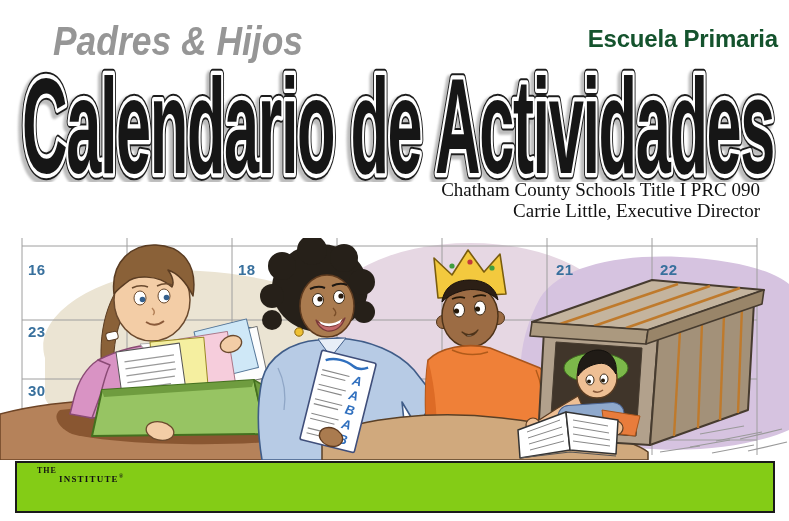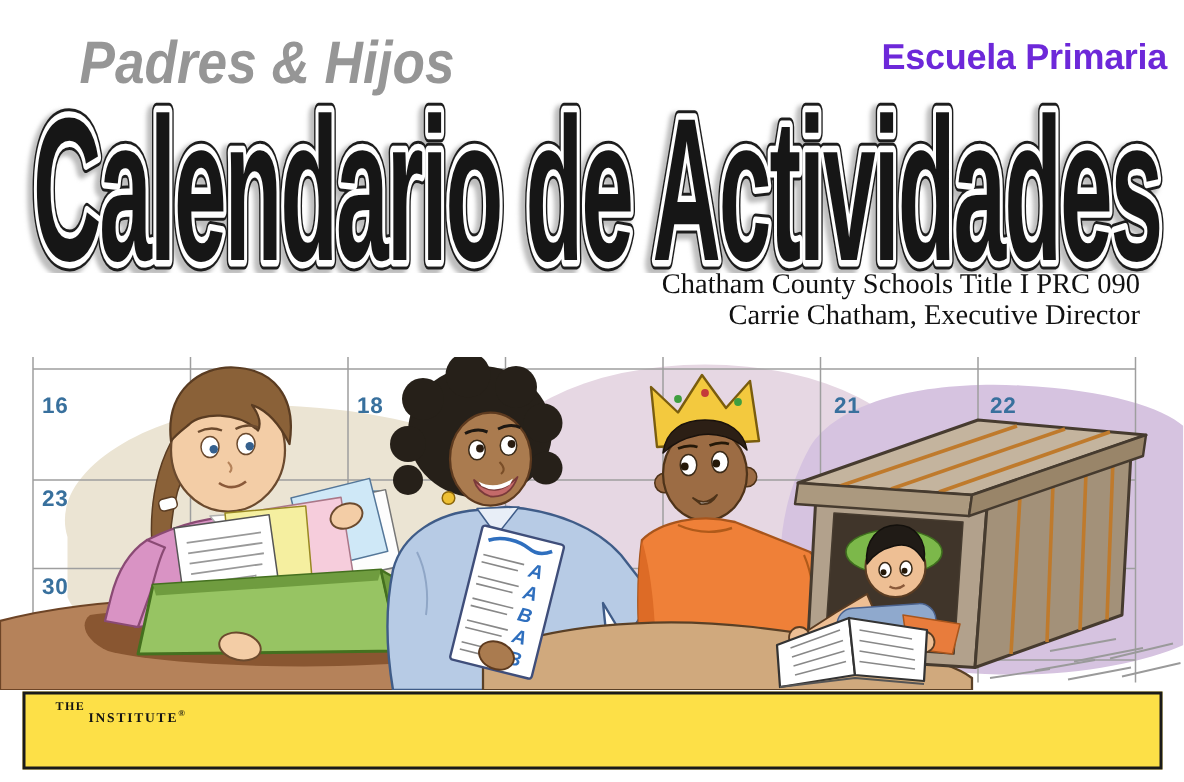--- a/index.html
+++ b/index.html
@@ -1,24 +1,24 @@
 <!DOCTYPE html>
 <html><head>
 <meta charset="utf-8">
 <style>
   html,body{margin:0;padding:0;background:#fff;}
   body{width:789px;height:521px;position:relative;overflow:hidden;
        font-family:"Liberation Sans",sans-serif;}
   .abs{position:absolute;}
-  #escuela{right:11px;top:25px;font-size:24px;font-weight:bold;color:#6d28d9;
+  #escuela{right:11px;top:25px;font-size:24px;font-weight:bold;color:#14532d;
            letter-spacing:-0.2px;}
   #credits{right:29px;top:179px;text-align:right;
            font-family:"Liberation Serif",serif;font-size:19px;color:#111;
            line-height:21px;}
-  #logo-bar{left:15px;top:461px;width:760px;height:52px;background:#fde047;
+  #logo-bar{left:15px;top:461px;width:760px;height:52px;background:#84cc16;
             border:2px solid #1a1a1a;box-sizing:border-box;}
   #logo{margin:3px 0 0 18px;width:110px;color:#121212;
         font-family:"Liberation Serif",serif;}
   #logo .the{font-size:8px;font-weight:bold;letter-spacing:1px;margin-left:2px;}
   #logo .parent{font-size:30px;font-weight:bold;letter-spacing:-2px;
                 line-height:25px;margin-top:-1px;}
   #logo .institute{font-size:9px;font-weight:bold;letter-spacing:1.2px;
                    margin:-2px 0 0 24px;}
   #logo .reg{font-size:6px;vertical-align:super;letter-spacing:0;}
   svg text{font-family:"Liberation Sans",sans-serif;}
@@ -41,21 +41,21 @@
   <g font-size="136" font-weight="bold" letter-spacing="-3">
     <text x="19" y="114" textLength="752" lengthAdjust="spacingAndGlyphs" fill="none" stroke="#bdbdbd" stroke-width="15" stroke-linejoin="round" filter="url(#soft)">Calendario de Actividades</text>
     <text x="22" y="111" textLength="752" lengthAdjust="spacingAndGlyphs" fill="none" stroke="#1d1d1d" stroke-width="12.5" stroke-linejoin="round">Calendario de Actividades</text>
     <text x="22" y="111" textLength="752" lengthAdjust="spacingAndGlyphs" fill="none" stroke="#ffffff" stroke-width="8.5" stroke-linejoin="round">Calendario de Actividades</text>
     <text x="22" y="111" textLength="752" lengthAdjust="spacingAndGlyphs" fill="#161616">Calendario de Actividades</text>
   </g>
 </svg>
 
 <div class="abs" id="credits">
   <div>Chatham County Schools Title I PRC 090</div>
-  <div>Carrie Chatham, Executive Director</div>
+  <div>Carrie Little, Executive Director</div>
 </div>
 
 <svg class="abs" style="left:0;top:238px;" width="789" height="222" viewBox="0 0 789 222">
 
   <g>
     <path d="M45 120 C 30 72, 115 26, 200 33 C 290 38, 355 68, 372 108
              C 386 148, 352 196, 275 206 C 180 216, 58 196, 45 160 Z" fill="#ebe4d3"></path>
     <ellipse cx="470" cy="80" rx="145" ry="75" fill="#e6d7e3"></ellipse>
     <path d="M540 60 C 560 28, 620 16, 680 19 C 740 22, 775 34, 789 46
              L 789 192 C 758 206, 700 216, 638 210 C 578 205, 540 190, 527 164

